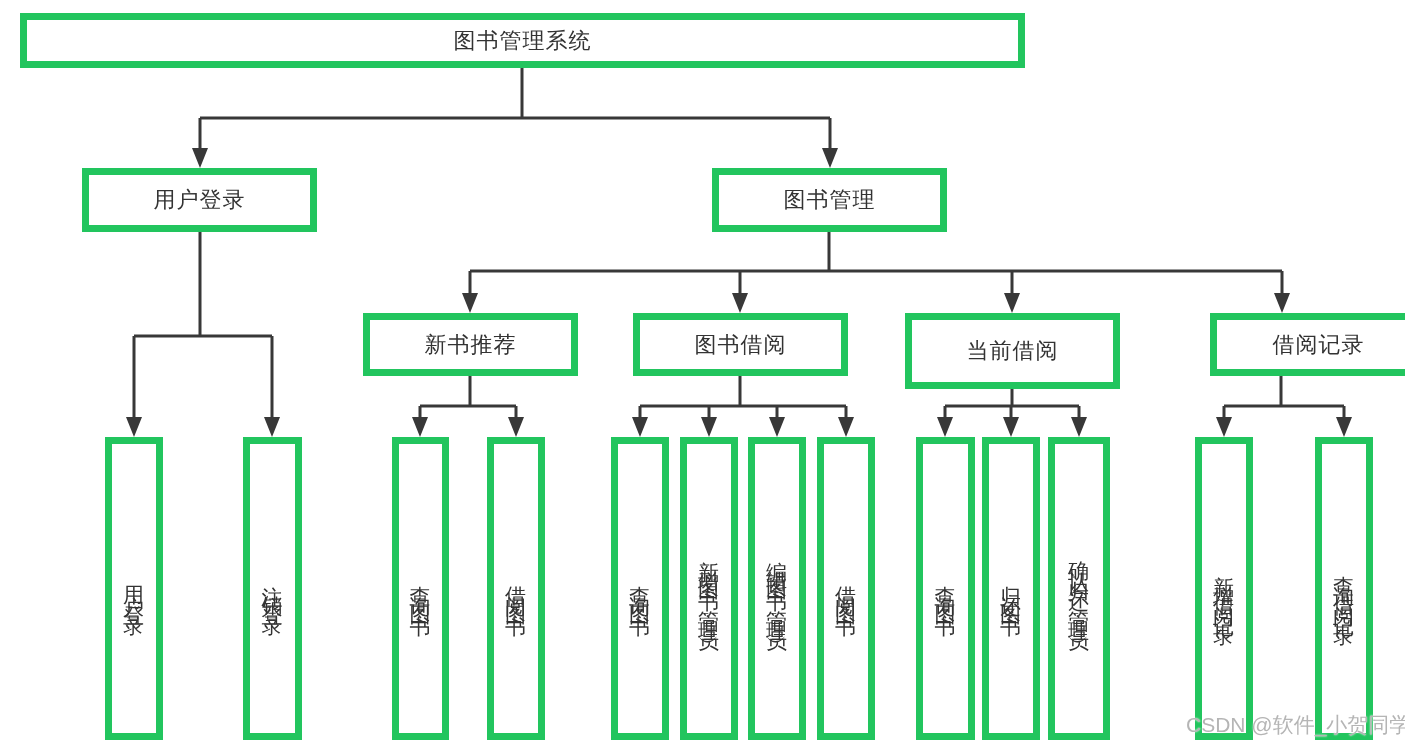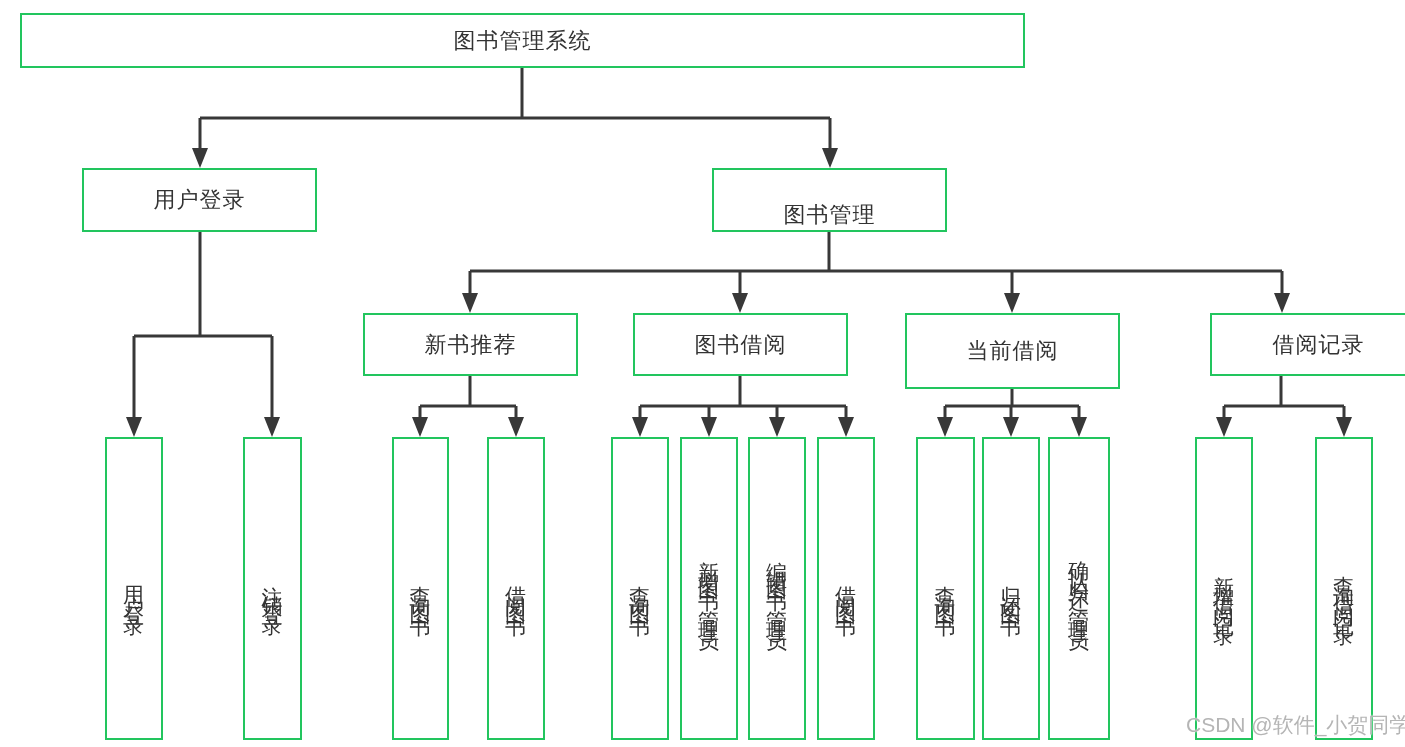--- a/index.html
+++ b/index.html
@@ -18,21 +18,21 @@
   .connectors {
     position: absolute;
     left: 0;
     top: 0;
     z-index: 1;
   }
   .box {
     position: absolute;
     box-sizing: border-box;
     background: #ffffff;
-    border: 2px solid #22c55e;
+    border: 7px solid #22c55e;
     display: flex;
     align-items: center;
     justify-content: center;
     color: #333333;
     z-index: 2;
   }
   .hbox span {
     font-size: 22px;
     letter-spacing: 1px;
     white-space: nowrap;
@@ -118,21 +118,21 @@
       M1336,417 L1352,417 L1344,437 Z"></path>
   </svg>
 
   <div class="box hbox" style="left:20px; top:13px; width:1005px; height:55px;">
     <span>图书管理系统</span>
   </div>
 
   <div class="box hbox" style="left:82px; top:168px; width:235px; height:64px;">
     <span>用户登录</span>
   </div>
-  <div class="box hbox" style="left:712px; top:168px; width:235px; height:64px;align-items:flex-end;">
+  <div class="box hbox" style="left:712px; top:168px; width:235px; height:64px;">
     <span>图书管理</span>
   </div>
 
   <div class="box hbox" style="left:363px; top:313px; width:215px; height:63px;">
     <span>新书推荐</span>
   </div>
   <div class="box hbox" style="left:633px; top:313px; width:215px; height:63px;">
     <span>图书借阅</span>
   </div>
   <div class="box hbox" style="left:905px; top:313px; width:215px; height:76px;">

